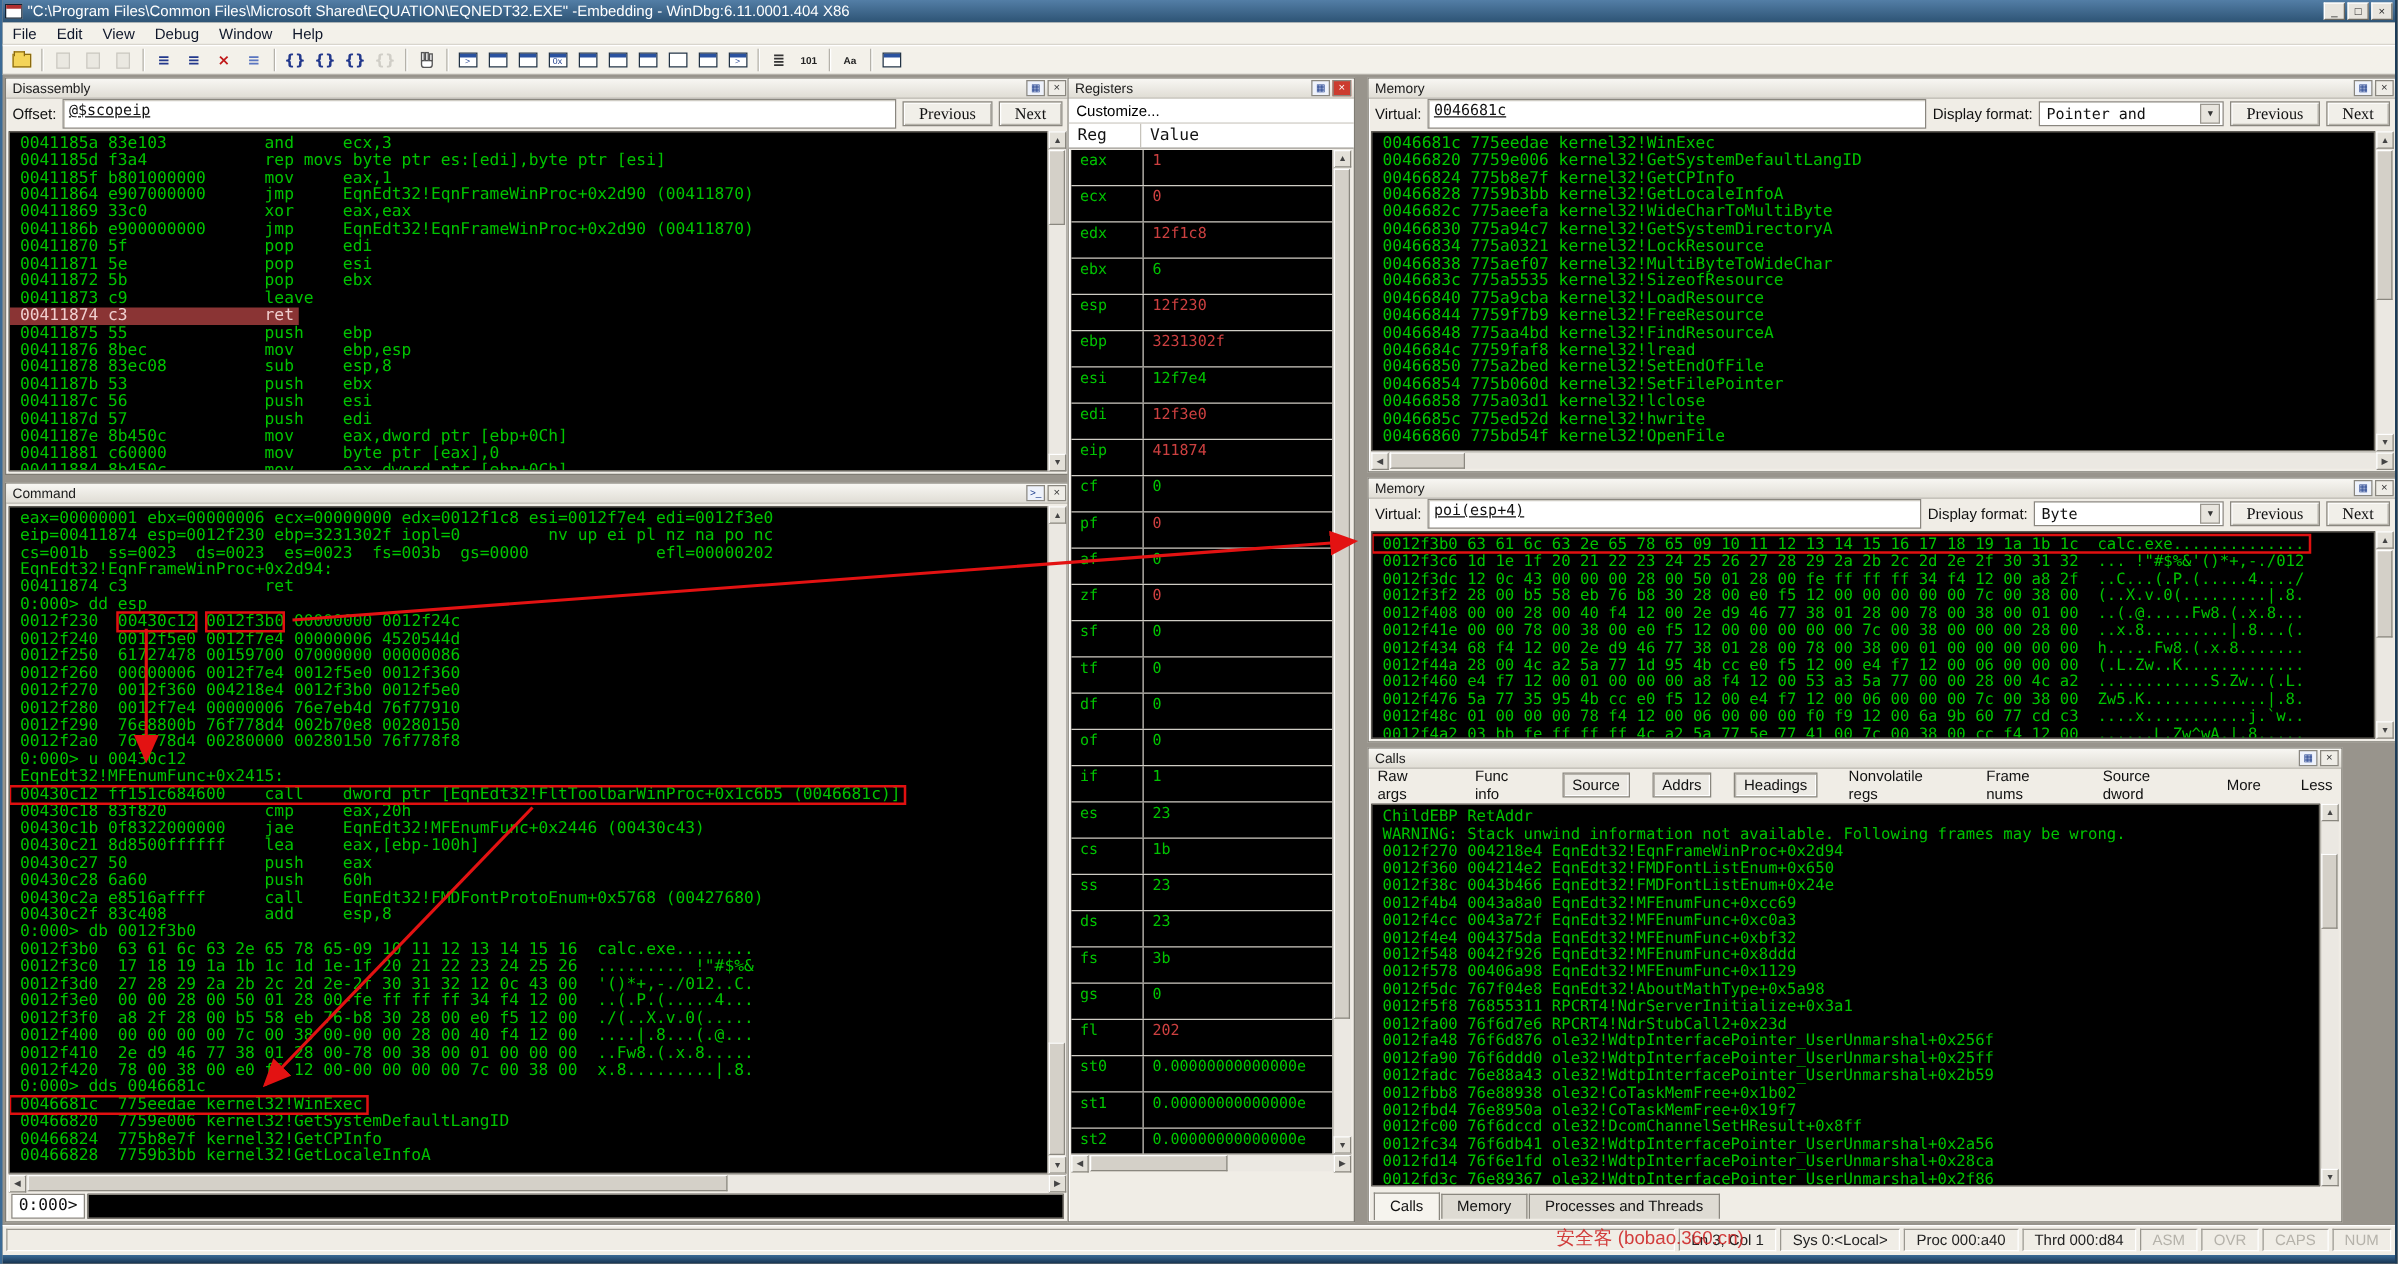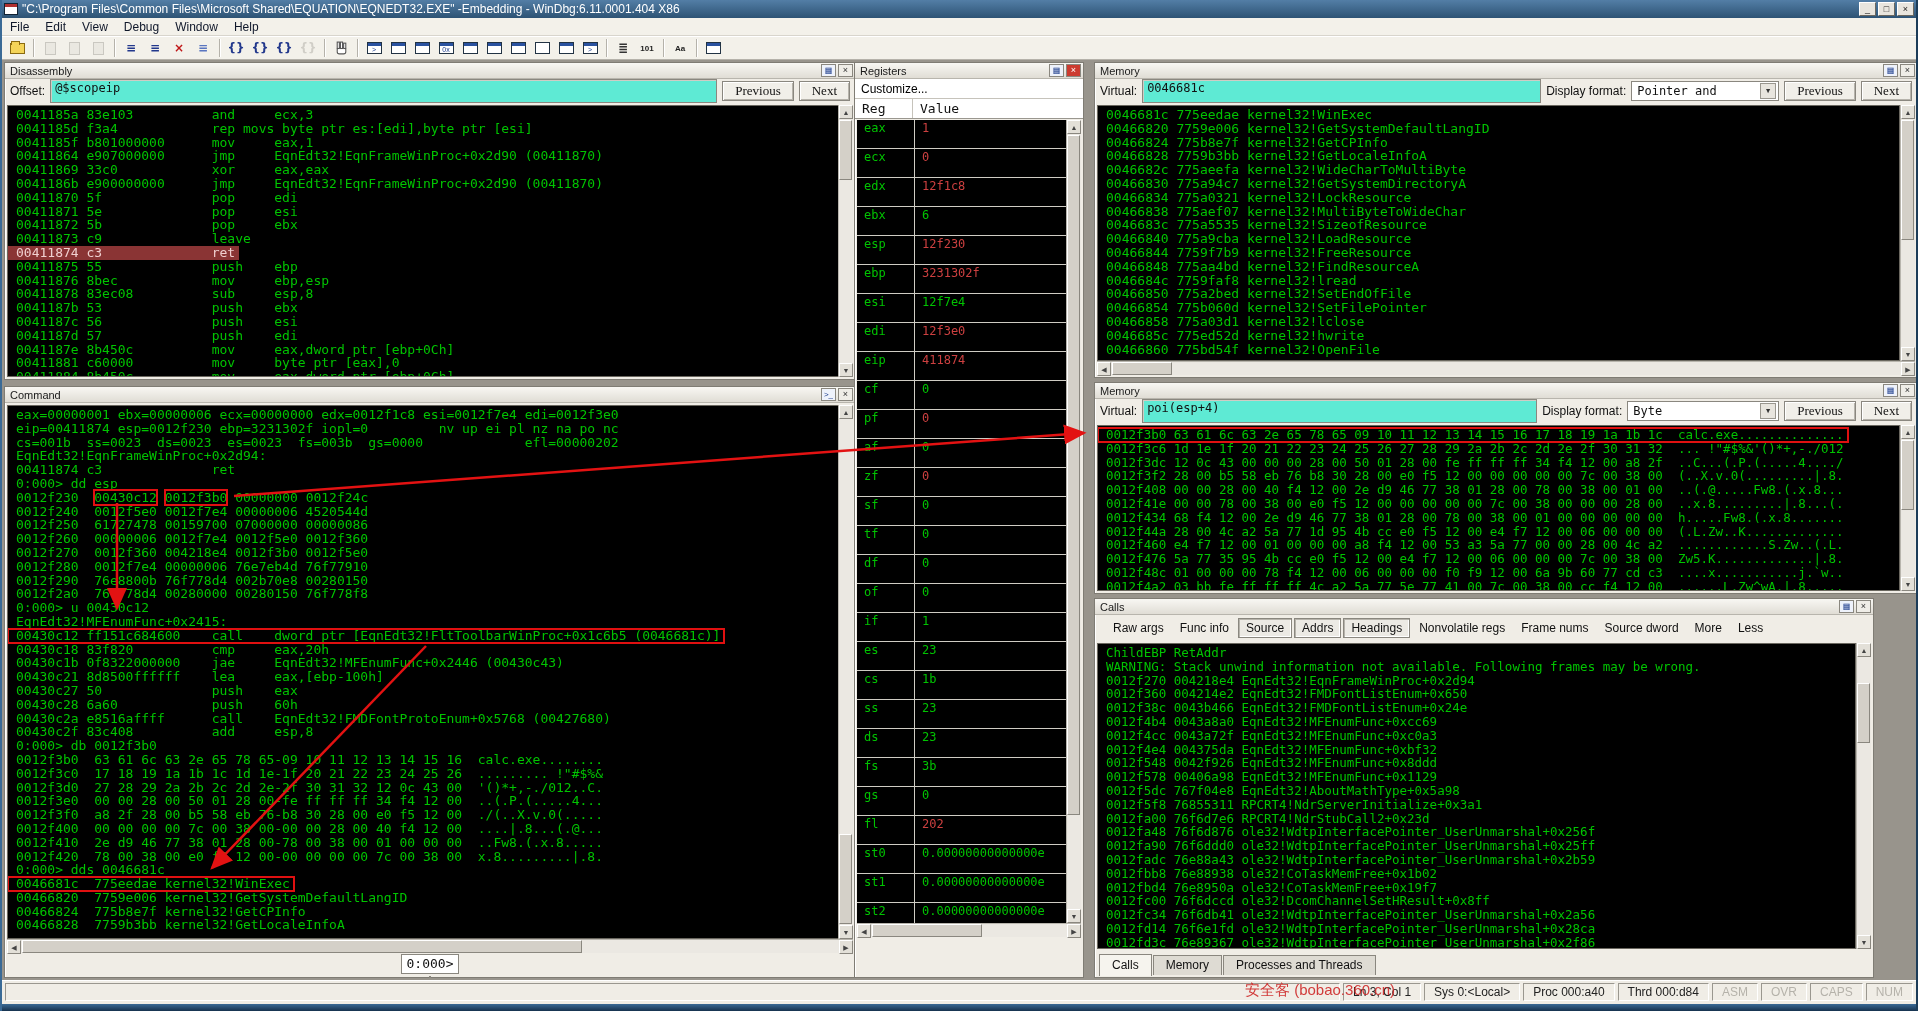--- a/index.html
+++ b/index.html
@@ -39,22 +39,22 @@
   
   .panel { position:absolute; background:#f0ede6; border:1px solid #7f7c74; box-shadow:inset 1px 1px 0 #fff; }
   .ptitle { height:16px; display:flex; align-items:center; padding:0 2px 0 5px; font-size:11px; color:#1a1a1a;
     background:linear-gradient(#f8f7f3,#e0ddd5); border-bottom:1px solid #b8b5ad; }
   .ptitle .sp { flex:1; }
   .pbtn { width:15px; height:13px; border:1px solid #8a877f; background:#eef2fb; color:#1a3a8a;
     font-size:8px; line-height:11px; text-align:center; margin-left:2px; }
   .pbtn.x { background:#efede7; color:#333; font-size:9px; }
   .pbtn.xred { background:#cc3b2f; color:#fff; font-size:9px; }
   .crow { height:24px; display:flex; align-items:center; gap:5px; padding:0 5px; font-size:12px; color:#111; }
-  .tinput { background:#5eead4; border:1px solid #8a877f; box-shadow:inset 1px 1px 0 #cfccc4; height:24px;
-    font:12px "DejaVu Sans Mono", monospace; padding:1px 4px; white-space:pre; overflow:hidden; }
+  .tinput { background:#ffffff; border:1px solid #8a877f; box-shadow:inset 1px 1px 0 #cfccc4; height:24px;
+    font:12px "DejaVu Sans Mono", monospace; padding:1px 4px; white-space:pre; overflow:hidden;text-decoration:underline; }
   .btn { height:20px; background:#f1efe9; border:1px solid #8a877f;
     box-shadow:inset 1px 1px 0 #fff, inset -1px -1px 0 #b6b3ab;
     font:13px "Liberation Serif", serif; text-align:center; line-height:17px; padding:0 12px; color:#111; }
   .select { background:#fff; border:1px solid #8a877f; height:20px; font:12px "DejaVu Sans Mono", monospace;
     display:flex; align-items:center; padding:0 2px 0 5px; white-space:pre; }
   .selarrow { margin-left:auto; width:16px; height:16px; background:#e8e5de; border:1px solid #9a978f;
     font-size:7px; text-align:center; line-height:15px; color:#333; }
 
   .black { background:#000; position:relative; overflow:hidden; border:1px solid #6a675f;
     color:#00c400; font:13px/13.8px "DejaVu Sans Mono", monospace; padding-top:2px; }
@@ -76,29 +76,29 @@
   .reghead { display:flex; background:#fff; border-bottom:1px solid #9a978f; font:13px "DejaVu Sans Mono", monospace; color:#111; }
   .reghead .hc1 { width:58px; padding:2px 0 2px 7px; border-right:1px solid #c6c3bb; }
   .reghead .hc2 { flex:1; padding:2px 0 2px 7px; }
   .regrows { background:#000; overflow:hidden; position:relative; }
   .rrow { display:flex; height:29px; border-bottom:1px solid #cfccc4; font:12px/16px "DejaVu Sans Mono", monospace; }
   .rname { width:58px; padding-left:7px; color:#00c400; border-right:1px solid #cfccc4; }
   .rval { flex:1; padding-left:7px; }
   .rval.r { color:#cd4040; } .rval.g { color:#00c400; }
 
   
-  .cbar { display:flex; align-items:center; gap:2px; padding:2px 11px; height:26px; font-size:12px; color:#111; }
+  .cbar { display:flex; align-items:center; gap:18px; padding:2px 0; height:26px; font-size:12px; color:#111; }
   .cbtn { padding:2px 7px; }
   .cbtn.pressed { border:1px solid #8a877f; box-shadow:inset 1px 1px 0 #b6b3ab, inset -1px -1px 0 #fff; background:#eceae4; }
   .tabsrow { display:flex; align-items:flex-end; height:24px; padding-left:2px; gap:1px; font-size:12px; color:#111; }
   .tab { border:1px solid #8a877f; border-bottom:none; background:#dedbd3; padding:2px 12px 3px; }
   .tab.active { background:#f6f4ee; padding:3px 12px 4px; position:relative; top:1px; }
 
   
-  .promptrow { display:flex; align-items:center; height:24px; padding:1px 2px; gap:2px;flex-direction:column; }
+  .promptrow { display:flex; align-items:center; height:24px; padding:1px 2px; gap:2px; }
   .plabel { background:#fff; border:1px solid #8a877f; font:13px "DejaVu Sans Mono", monospace;
     color:#111; padding:1px 5px 2px; }
   .pinput { flex:1; background:#000; border:1px solid #8a877f; height:20px; }
 
   
   .statusbar { position:absolute; top:980px; left:0; width:100%; height:24px; background:#f0ede6;
     border-top:1px solid #fff; display:flex; gap:3px; padding:2px 3px; font-size:12px; color:#222; }
   .sseg { border:1px solid; border-color:#9a978f #fff #fff #9a978f; height:18px; line-height:16px;
     padding:0 9px; white-space:nowrap; }
   .sseg.dim { color:#b5b2aa; }

